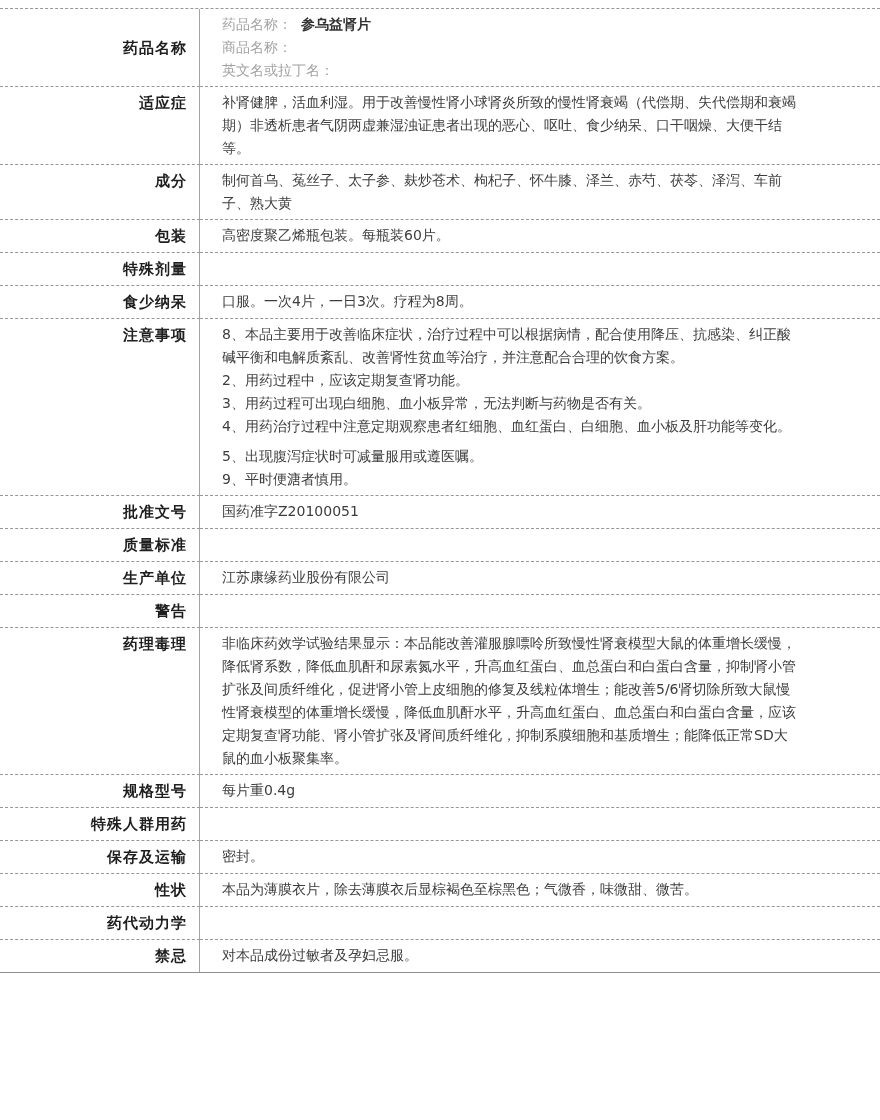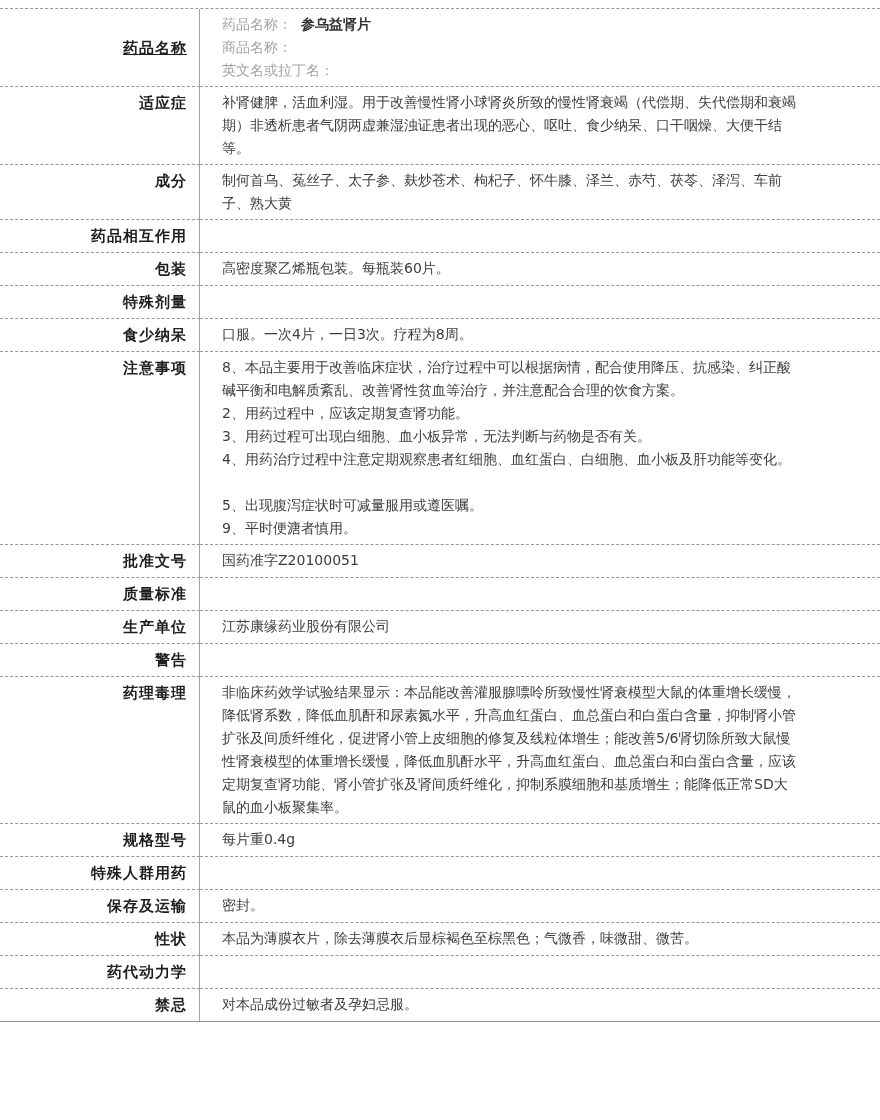--- a/index.html
+++ b/index.html
@@ -33,34 +33,34 @@
     text-align: right;
     vertical-align: top;
     padding: 6px 12px 5px 0;
     font-size: 15px;
     font-weight: bold;
     color: #1f1f1f;
     line-height: 21px;
     letter-spacing: 1px;
     white-space: nowrap;
   }
-  .row-name .label-cell { vertical-align: middle; text-decoration: underline; }
+  .row-name .label-cell { vertical-align: middle; }
   .content-cell {
     vertical-align: top;
     padding: 4px 3px 4px 22px;
     font-size: 14px;
     color: #3d3d3d;
     line-height: 23px;
   }
   .content-inner { max-width: 578px; }
   .field { line-height: 23px; }
   .field-label { color: #a2a2a2; }
   .field-value { color: #333333; font-weight: bold; margin-left: 9px; }
   .note-item { }
-  .note-item.gap { margin-top: 23px; }
+  .note-item.gap { margin-top: 7px; }
 </style>
 </head>
 <body>
 
 <div class="drug-table">
 
   <div class="row row-name">
     <div class="cell label-cell">药品名称</div>
     <div class="cell content-cell">
       <div class="content-inner">
@@ -84,26 +84,20 @@
     </div>
   </div>
 
   <div class="row">
     <div class="cell label-cell">成分</div>
     <div class="cell content-cell">
       <div class="content-inner">制何首乌、菟丝子、太子参、麸炒苍术、枸杞子、怀牛膝、泽兰、赤芍、茯苓、泽泻、车前子、熟大黄</div>
     </div>
   </div>
 
-  <div class="row">
-    <div class="cell label-cell">药品相互作用</div>
-    <div class="cell content-cell">
-      <div class="content-inner"></div>
-    </div>
-  </div>
 
   <div class="row">
     <div class="cell label-cell">包装</div>
     <div class="cell content-cell">
       <div class="content-inner">高密度聚乙烯瓶包装。每瓶装60片。</div>
     </div>
   </div>
 
   <div class="row">
     <div class="cell label-cell">特殊剂量</div>

